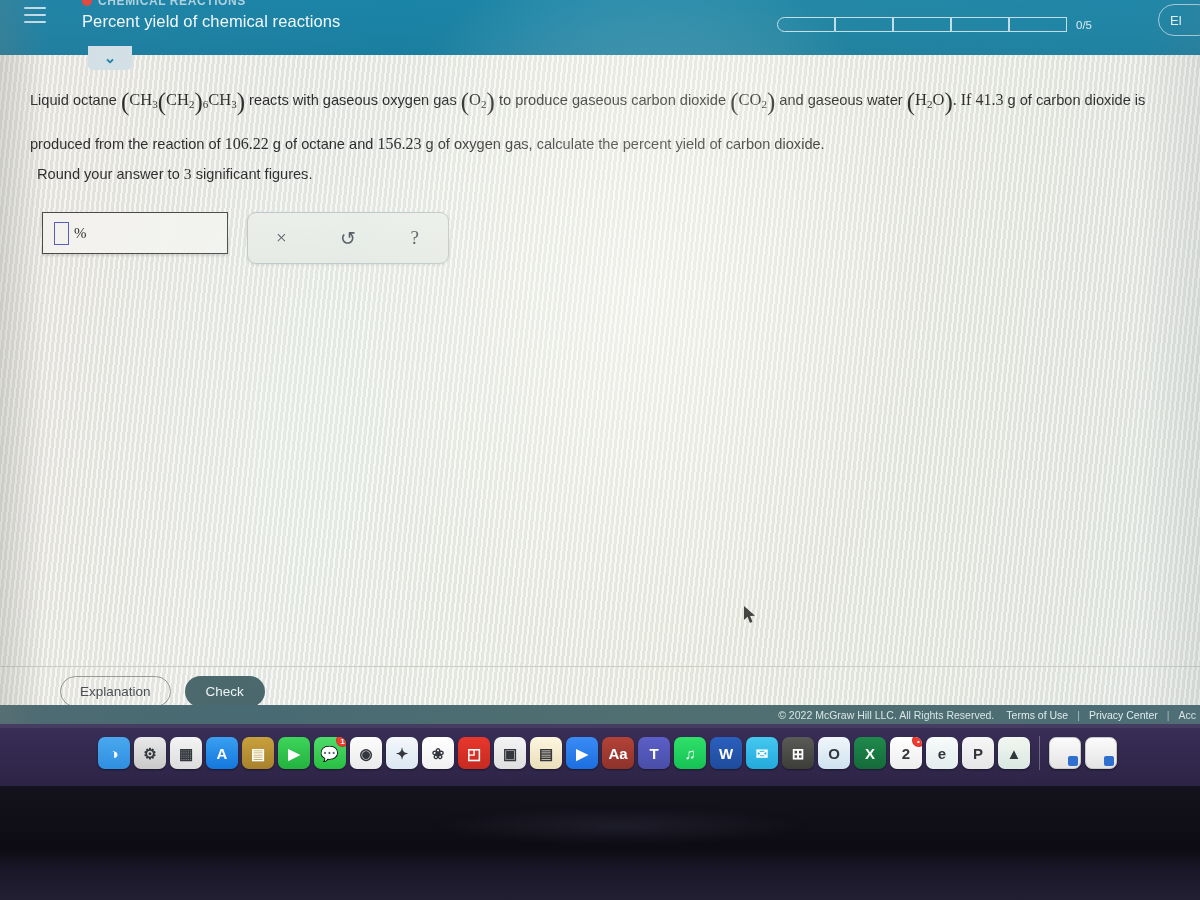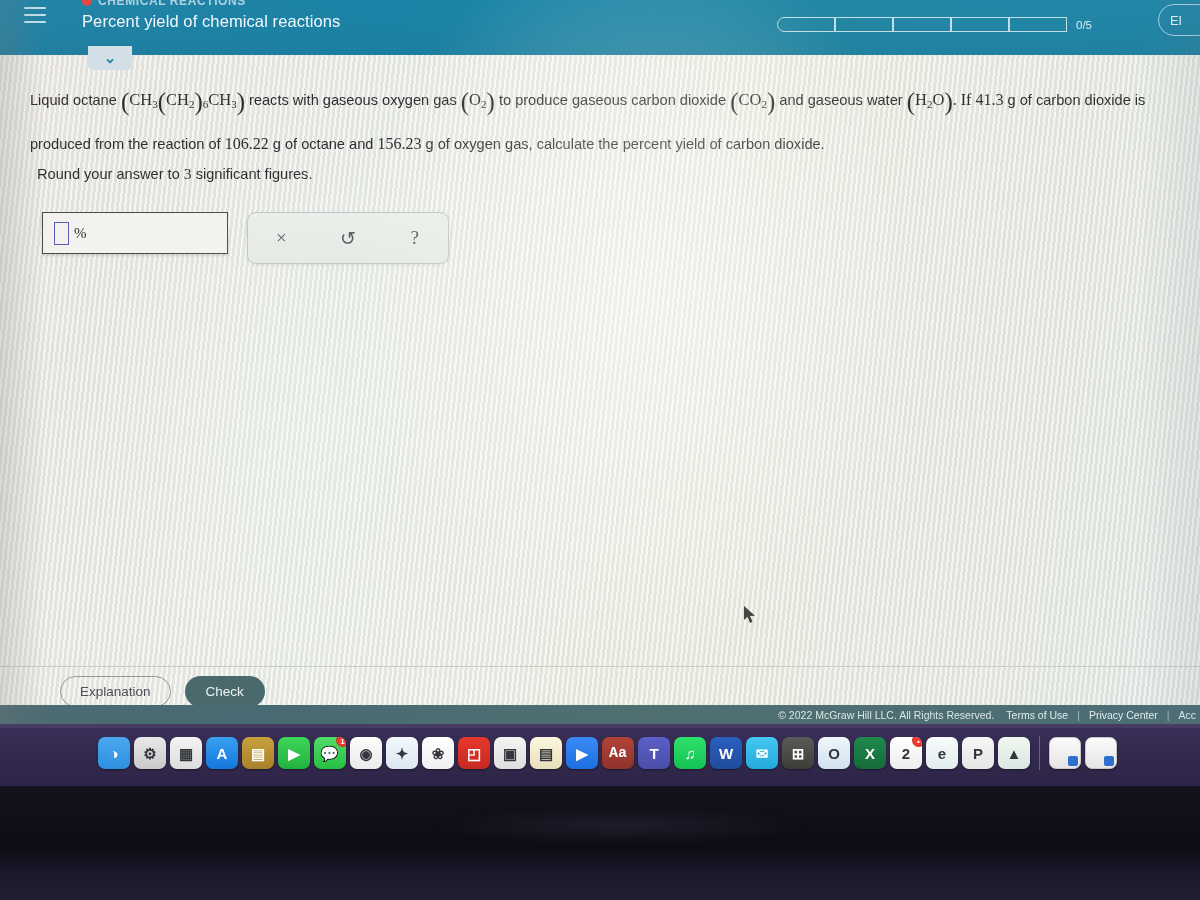--- a/index.html
+++ b/index.html
@@ -302,21 +302,21 @@
       </div>
       <div class="dock-icon" style="background: linear-gradient(rgb(244, 244, 244), rgb(222, 222, 222)); color: rgb(51, 55, 61);">
         <span class="glyph">▣</span>
       </div>
       <div class="dock-icon" style="background: linear-gradient(rgb(253, 246, 223), rgb(234, 223, 186)); color: rgb(51, 55, 61);">
         <span class="glyph">▤</span>
       </div>
       <div class="dock-icon" style="background: linear-gradient(rgb(58, 139, 245), rgb(28, 111, 224)); color: rgb(255, 255, 255);">
         <span class="glyph">▶</span>
       </div>
-      <div class="dock-icon" style="background: linear-gradient(rgb(180, 66, 56), rgb(141, 50, 43)); color: rgb(255, 255, 255); font-family: Liberation Mono, monospace;">
+      <div class="dock-icon" style="background: linear-gradient(rgb(180, 66, 56), rgb(141, 50, 43)); color: rgb(255, 255, 255);">
         <span class="glyph">Aa</span>
       </div>
       <div class="dock-icon" style="background: linear-gradient(rgb(91, 95, 199), rgb(74, 78, 168)); color: rgb(255, 255, 255);">
         <span class="glyph">T</span>
       </div>
       <div class="dock-icon" style="background: linear-gradient(rgb(47, 224, 106), rgb(21, 194, 84)); color: rgb(255, 255, 255);">
         <span class="glyph">♫</span>
       </div>
       <div class="dock-icon" style="background: linear-gradient(rgb(43, 95, 190), rgb(31, 75, 156)); color: rgb(255, 255, 255);">
         <span class="glyph">W</span>

